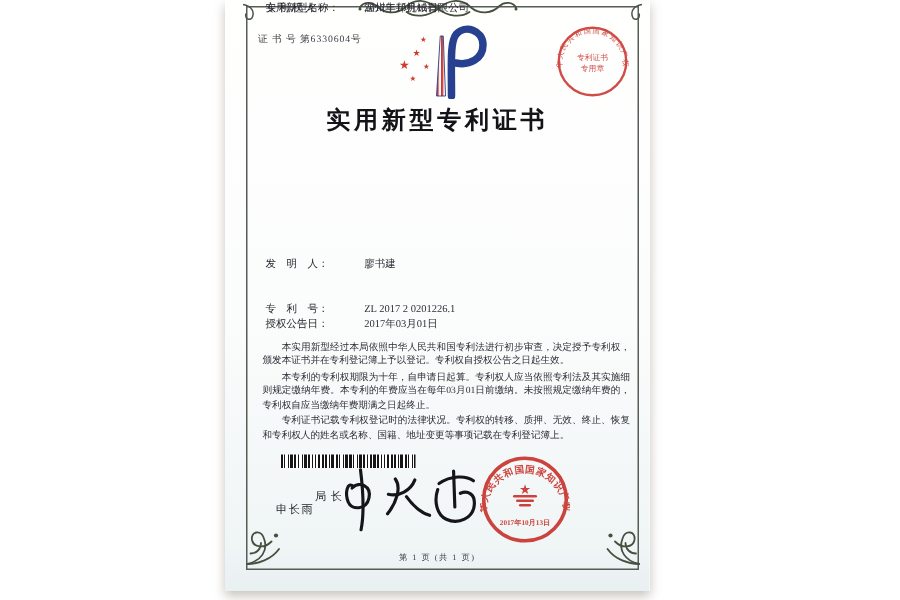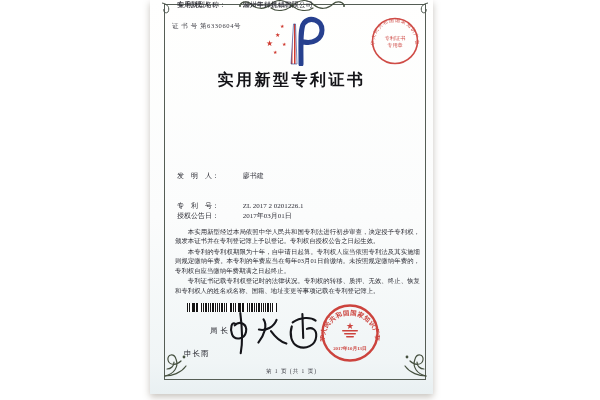--- a/index.html
+++ b/index.html
@@ -21,21 +21,21 @@
   .field-row:nth-of-type(2){top:127px;}
   .field-row:nth-of-type(3){top:149px;}
   .field-row:nth-of-type(4){top:171px;}
   .field-row:nth-of-type(5){top:201px;}
   .field-row:nth-of-type(6){top:211px;}
   .body-text{position:absolute;left:25px;right:13px;top:227px;color:#2c2c34;}
   .body-text p{margin:0 0 1px 0;font-size:6.4px;line-height:1.48;text-align:justify;text-indent:2em;}
   .barcode{position:absolute;left:37px;top:303px;width:90px;height:9px;
            background:repeating-linear-gradient(90deg,#161616 0 1.4px,#fff 1.4px 2.4px,#161616 2.4px 3.1px,#fff 3.1px 4.8px,#161616 4.8px 5.5px,#fff 5.5px 6.4px,#161616 6.4px 8.2px,#fff 8.2px 9.2px);}
   .sig-role{position:absolute;left:34px;top:326px;font-size:7.5px;letter-spacing:3px;color:#26262e;margin-left:26px;}
-  .sig-name{position:absolute;left:34px;top:349px;font-size:7.5px;letter-spacing:1px;color:#26262e;text-align:right;}
+  .sig-name{position:absolute;left:34px;top:335px;font-size:7.5px;letter-spacing:1px;color:#26262e;text-align:right;}
   .sig-script{position:absolute;left:72px;top:309px;width:104px;height:46px;transform:rotate(-2deg);}
   .big-seal{position:absolute;left:170px;top:303px;width:60px;height:60px;opacity:.92;}
   .footer-page{position:absolute;left:0;top:368px;width:100%;text-align:center;
                font-size:5.5px;letter-spacing:1px;color:#3a3a42;}
   .top-ornament{position:absolute;left:50%;top:-3px;transform:translateX(-50%);width:124px;height:18px;}
   .flourish{position:absolute;width:27px;height:29px;top:349px;}
   .flourish.fl-left{left:13px;}
   .flourish.fl-right{right:5px;transform:scaleX(-1);}
   .corner-curl{position:absolute;width:12px;height:12px;}
   .cc-tl{left:11px;top:2px;}

